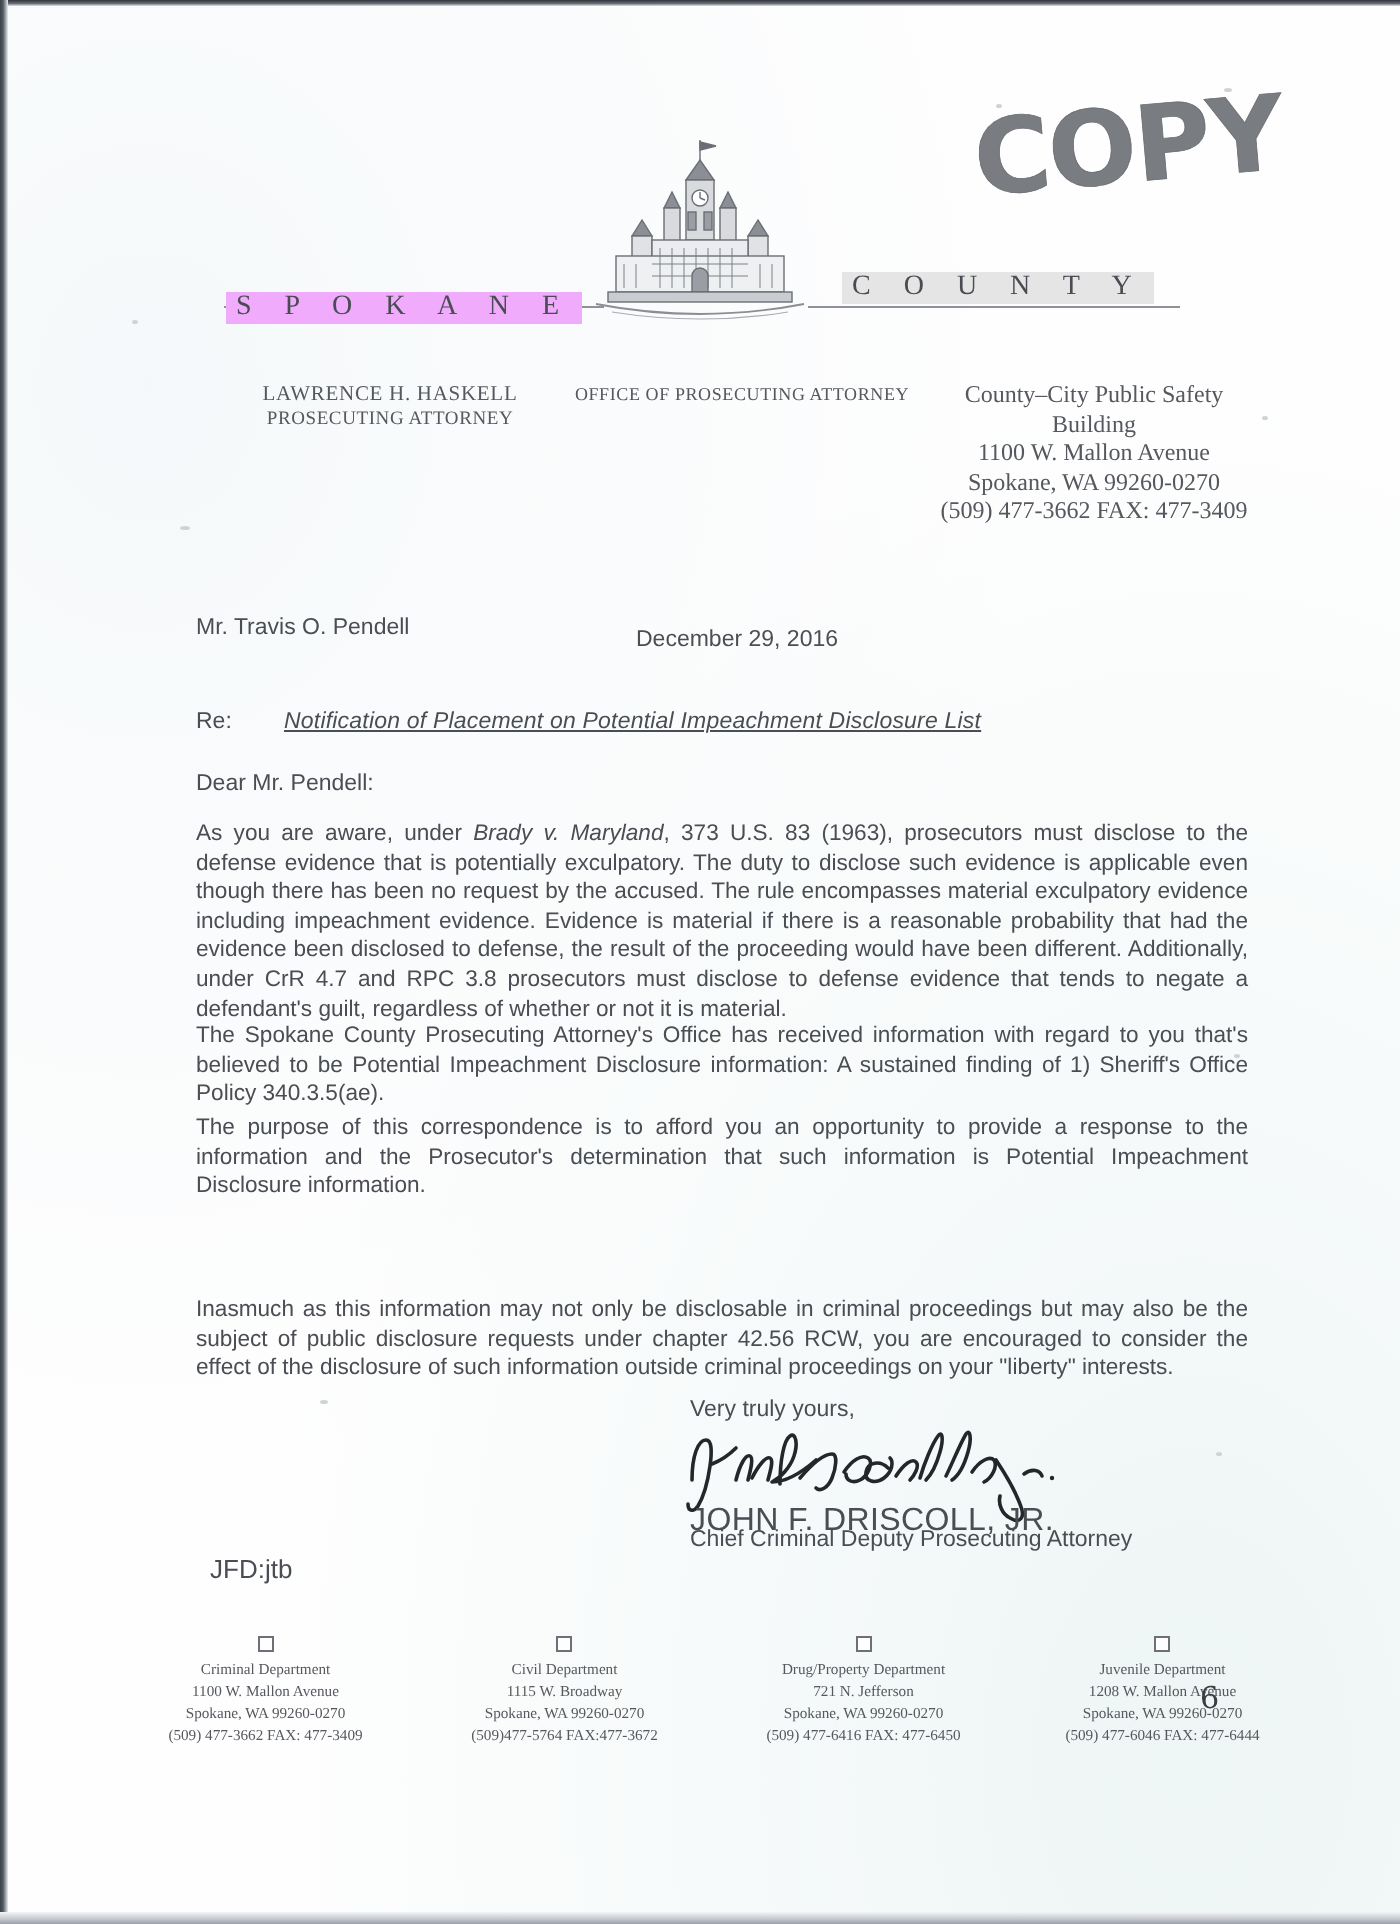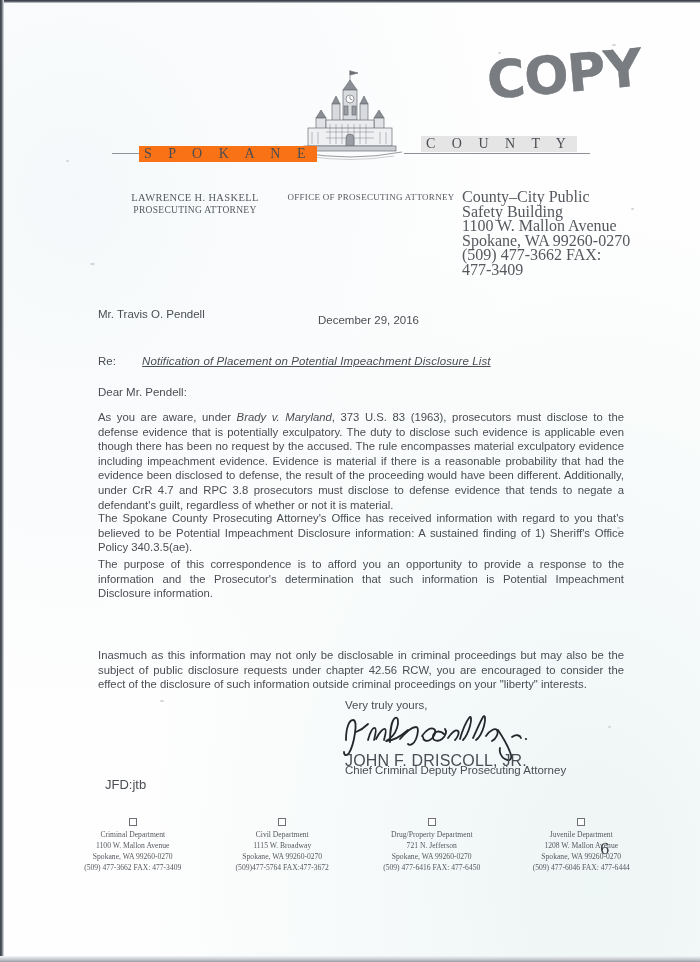--- a/index.html
+++ b/index.html
@@ -83,26 +83,26 @@
     background: #8e9298;
   }
   .rule-right {
     position: absolute;
     left: 404px; top: 7px;
     width: 186px; height: 1px;
     background: #8e9298;
   }
   .word-spokane {
     position: absolute;
-    left: 139px; top: 146px;
+    left: 113px; top: 146px;
     font-family: "Liberation Serif", serif;
     font-size: 14px;
     letter-spacing: 6.5px;
     color: #494c52;
-    background: #f97316;
+    background: #f0abfc;
     padding: 0 5px;
   }
   .word-county {
     position: absolute;
     left: 421px; top: 136px;
     font-family: "Liberation Serif", serif;
     font-size: 14px;
     letter-spacing: 6.5px;
     color: #494c52;
     background: #e5e5e5;
@@ -112,21 +112,21 @@
   
   .hdr {
     position: absolute;
     font-family: "Liberation Serif", serif;
     color: #55585e;
   }
   .hdr-left { left: 100px; top: 192px; width: 190px; text-align: center; }
   .hdr-left .l1 { font-size: 10.5px; letter-spacing: 0.35px; }
   .hdr-left .l2 { font-size: 9.5px; letter-spacing: 0.3px; margin-top: 2px; }
   .hdr-center { left: 286px; top: 192px; width: 170px; text-align: center; font-size: 9px; letter-spacing: 0.3px; }
-  .hdr-right { left: 462px; top: 190px; width: 170px; text-align: left; font-size: 16px; line-height: 14.5px; }
+  .hdr-right { left: 462px; top: 190px; width: 170px; text-align: center; font-size: 12px; line-height: 14.5px; }
 
   
   .body-wrap {
     position: absolute;
     left: 0; top: 0;
     width: 700px; height: 962px;
     font-family: "Liberation Sans", sans-serif;
     color: #4a4d53;
   }
   .date-line {

